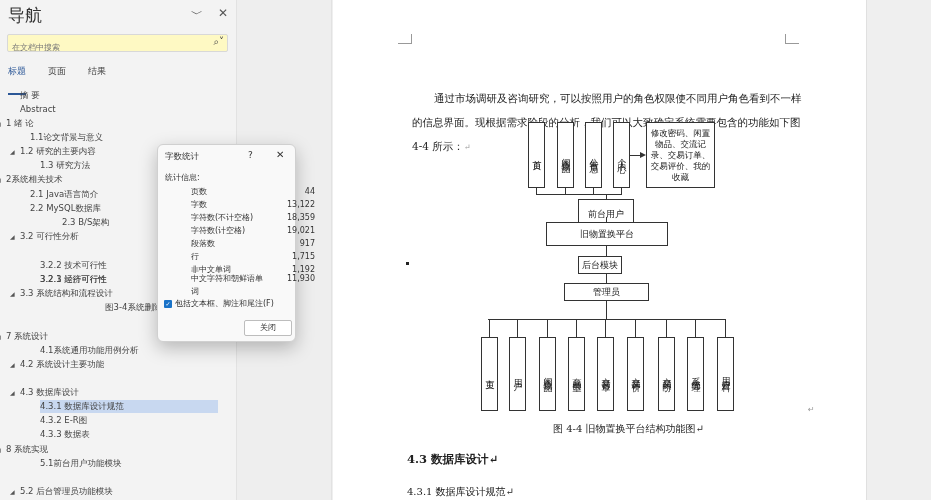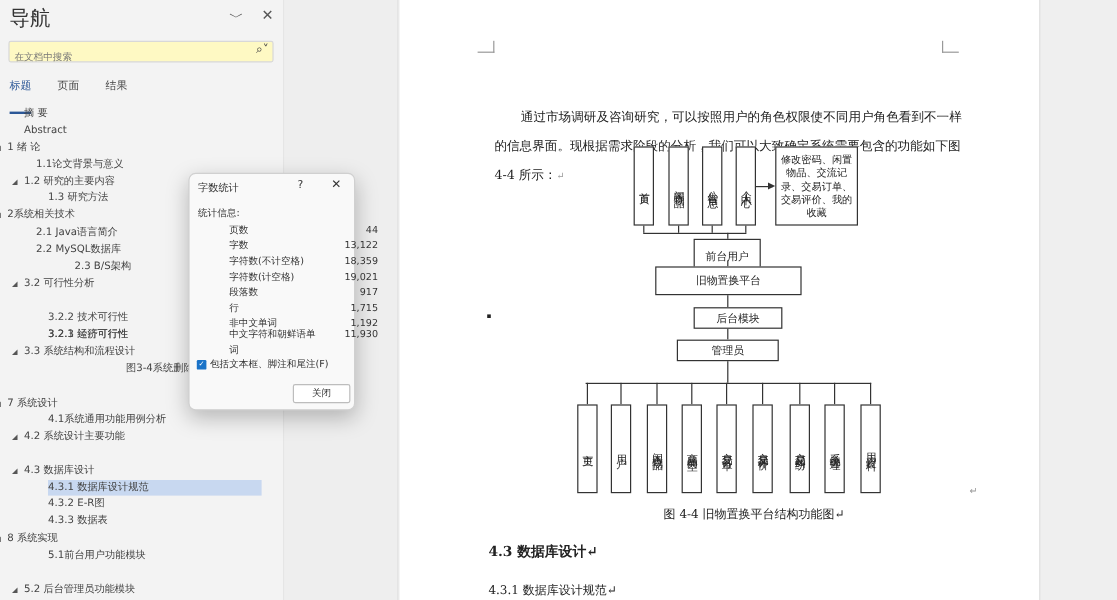--- a/index.html
+++ b/index.html
@@ -115,21 +115,21 @@
       <div class="line" style="left:203px;top:188px;width:1px;height:6px;"></div>
       <div class="line" style="left:232px;top:188px;width:1px;height:6px;"></div>
       <div class="line" style="left:260px;top:188px;width:1px;height:6px;"></div>
       <div class="line" style="left:288px;top:188px;width:1px;height:6px;"></div>
       <div class="line" style="left:203px;top:194px;width:86px;height:1px;"></div>
       <div class="line" style="left:273px;top:194px;width:1px;height:6px;"></div>
       <div class="box" style="left:245px;top:199px;width:56px;height:30px;">前台用户</div>
       <div class="line" style="left:273px;top:217px;width:1px;height:5px;"></div>
       <div class="box" style="left:213px;top:222px;width:122px;height:24px;">旧物置换平台</div>
       <div class="line" style="left:273px;top:246px;width:1px;height:10px;"></div>
-      <div class="box" style="left:245px;top:256px;width:74px;height:18px;">后台模块</div>
+      <div class="box" style="left:245px;top:256px;width:44px;height:18px;">后台模块</div>
       <div class="line" style="left:273px;top:274px;width:1px;height:9px;"></div>
       <div class="box" style="left:231px;top:283px;width:85px;height:18px;">管理员</div>
       <div class="line" style="left:273px;top:301px;width:1px;height:18px;"></div>
       <div class="line" style="left:155px;top:319px;width:238px;height:1px;"></div>
       <div id="admin-mods">
           <div class="line" style="left: 156px; top: 319px; width: 1px; height: 18px;"></div>
           <div class="box vbox" style="left: 148px; top: 337px; width: 17px; height: 74px;">主页</div>
           <div class="line" style="left: 184px; top: 319px; width: 1px; height: 18px;"></div>
           <div class="box vbox" style="left: 176px; top: 337px; width: 17px; height: 74px;">用户</div>
           <div class="line" style="left: 214px; top: 319px; width: 1px; height: 18px;"></div>

